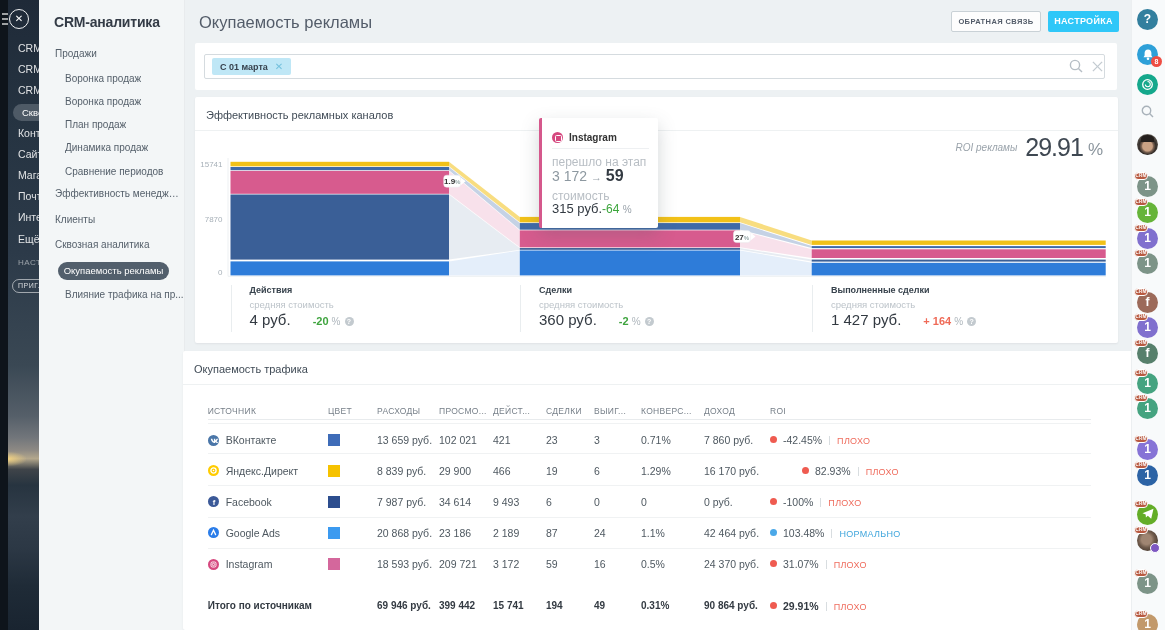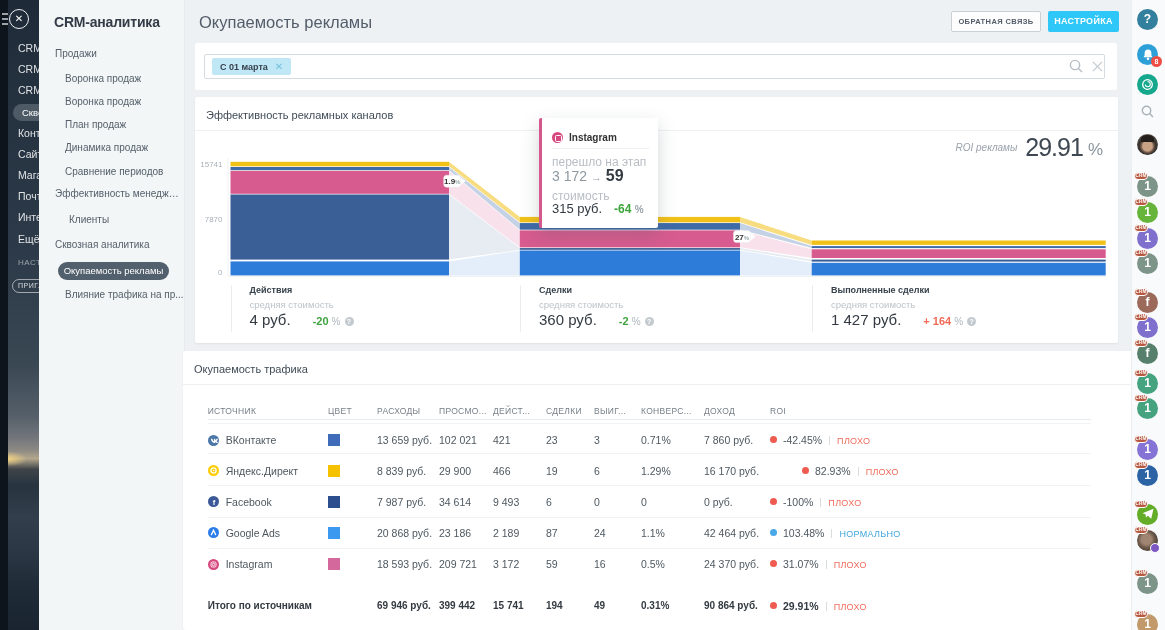--- a/index.html
+++ b/index.html
@@ -57,21 +57,21 @@
 #tip .h{position:absolute;left:10px;top:9px;}
 #tip .ic{display:inline-block;width:11px;height:11px;border-radius:50%;background:#d6487f;vertical-align:-2px;position:relative;}
 #tip .ic:before{content:"";position:absolute;left:2.5px;top:2.5px;width:5px;height:5px;border:0.8px solid #fff;border-radius:1.5px;}
 #tip .nm{font-size:10px;font-weight:bold;color:#333;margin-left:6px;}
 #tip .hr{position:absolute;left:10px;right:9px;top:30px;height:1px;background:#eef0f2;}
 #tip .lb{position:absolute;left:10px;font-size:12px;color:#b8bec4;}
 #tip .n1{position:absolute;left:10px;top:49px;font-size:14px;color:#8d98a0;}
 #tip .n1 b{font-size:16px;color:#333a42;}
 #tip .n1 .ar{font-size:11px;color:#9aa3ab;}
 #tip .n2{position:absolute;left:10px;top:83px;font-size:13px;color:#333a42;}
-#tip .n2 .gg{font-size:12px;font-weight:bold;color:#3ba53b;margin-left:12px;}
+#tip .n2 .gg{font-size:12px;font-weight:normal;color:#3ba53b;}
 #tip .n2 .pp{font-size:10px;color:#9aa3ab;}
 
 .th{font-size:8.5px;color:#767f88;letter-spacing:.3px;}
 .td{font-size:10.5px;color:#4e5860;}
 .tdb{font-size:10px;color:#333a42;font-weight:bold;}
 .roic{font-size:10.5px;white-space:nowrap;}
 .dot{display:inline-block;width:7px;height:7px;border-radius:50%;margin-right:6px;vertical-align:1px;}
 .rv{color:#4e5860;}
 .rvb{color:#333a42;font-weight:bold;}
 .dv{display:inline-block;width:1px;height:9px;background:#d8dde0;margin:0 7px;vertical-align:-1px;}
@@ -107,21 +107,21 @@
 </div>
 <div class="abs" id="panel">
  <h1>CRM-аналитика</h1>
  <div class="mi mi1" style="top:48px;">Продажи</div>
  <div class="mi mi2" style="top:73px;">Воронка продаж</div>
  <div class="mi mi2" style="top:96px;">Воронка продаж</div>
  <div class="mi mi2" style="top:119px;">План продаж</div>
  <div class="mi mi2" style="top:142px;">Динамика продаж</div>
  <div class="mi mi2" style="top:166px;">Сравнение периодов</div>
  <div class="mi mi1" style="top:188px;">Эффективность менеджер...</div>
- <div class="mi mi1" style="top:214px;margin-left:14px;">Клиенты</div>
+ <div class="mi mi1" style="top:214px;">Клиенты</div>
  <div class="mi mi1" style="top:239px;">Сквозная аналитика</div>
  <div class="mpill">Окупаемость рекламы</div>
  <div class="mi mi2" style="top:289px;">Влияние трафика на пр...</div>
 </div>
 <div class="abs" id="title">Окупаемость рекламы</div>
 <div class="abs btn1">ОБРАТНАЯ СВЯЗЬ</div>
 <div class="abs btn2">НАСТРОЙКА</div>
 <div class="abs" id="searchband">
  <div class="abs" id="searchinput">
   <div class="chip">С 01 марта<span class="x">✕</span></div>

